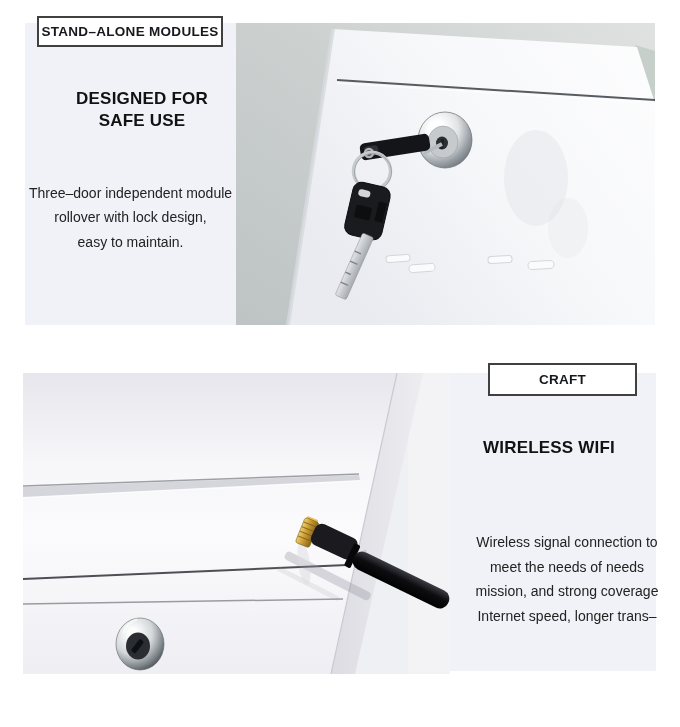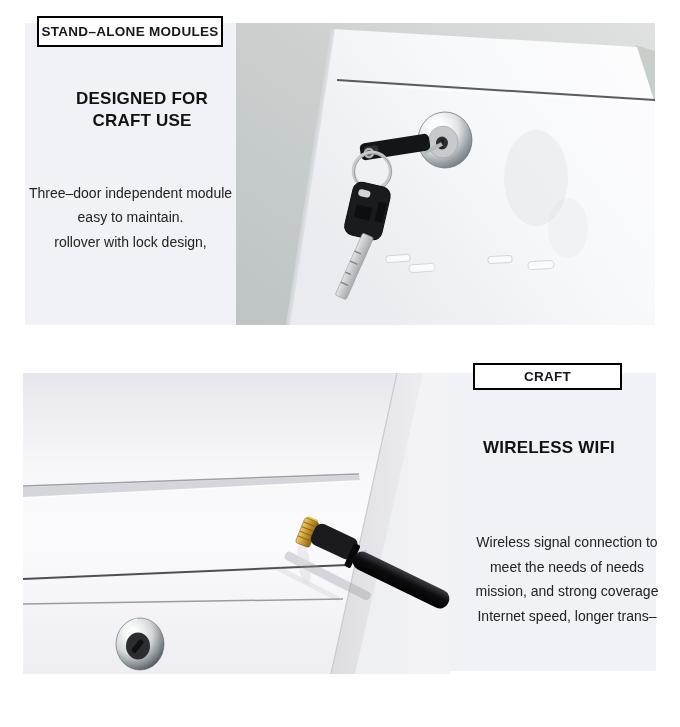--- a/index.html
+++ b/index.html
@@ -4,60 +4,60 @@
 <style>
   html,body{margin:0;padding:0;}
   body{
     width:680px;height:727px;position:relative;overflow:hidden;
     background:#ffffff;
     font-family:"Liberation Sans", sans-serif;
   }
   .abs{position:absolute;}
   .panel{background:#f1f2f7;}
   .badge{
-    background:#ffffff;border:2px solid #000000;box-sizing:border-box;
+    background:#ffffff;border:2px solid #404040;box-sizing:border-box;
     display:flex;align-items:center;justify-content:center;
     font-weight:bold;font-size:13.5px;color:#15181c;letter-spacing:.3px;
     white-space:nowrap;
   }
   .heading{text-align:center;font-weight:bold;color:#121212;font-size:17px;line-height:21.5px;letter-spacing:.2px;}
   .bodytext{text-align:center;color:#222222;font-size:14px;line-height:24.4px;margin-top:32px;}
   #panel-modules{left:25px;top:23px;width:211px;height:302px;}
   #badge-modules{left:37px;top:16px;width:186px;height:31px;}
   #heading-modules{left:25px;top:88px;width:234px;}
   #body-modules{left:12px;top:149px;width:237px;}
   #photo-modules{left:236px;top:23px;width:419px;height:302px;}
   #photo-craft{left:23px;top:373px;width:427px;height:301px;}
   #panel-craft{left:450px;top:373px;width:206px;height:298px;}
-  #badge-craft{left:473px;top:363px;width:149px;height:27px;align-items:center;}
+  #badge-craft{left:488px;top:363px;width:149px;height:33px;align-items:center;}
   #heading-craft{left:446px;top:437px;width:206px;}
   #body-craft{left:456px;top:498px;width:222px;line-height:24.6px;}
   svg{display:block;}
 </style>
 </head>
 <body>
 
 <div>
 
   <section>
     <div class="abs panel" id="panel-modules"></div>
 
     <div class="abs badge" id="badge-modules">
       <span>STAND–ALONE MODULES</span>
     </div>
 
     <div class="abs heading" id="heading-modules">
       <div>DESIGNED FOR</div>
-      <div>CRAFT USE</div>
+      <div>SAFE USE</div>
     </div>
 
     <div class="abs bodytext" id="body-modules">
       <div>Three–door independent module</div>
+      <div>rollover with lock design,</div>
       <div>easy to maintain.</div>
-      <div>rollover with lock design,</div>
     </div>
 
     <div class="abs" id="photo-modules">
       <svg viewBox="0 0 419 302" width="419" height="302">
         <defs>
           <linearGradient id="bg1" x1="0" y1="1" x2="1" y2="0">
             <stop offset="0" stop-color="#bdc4c3"></stop>
               <stop offset=".55" stop-color="#ccd1d0"></stop>
               <stop offset="1" stop-color="#dfe2e1"></stop>
           </linearGradient>

